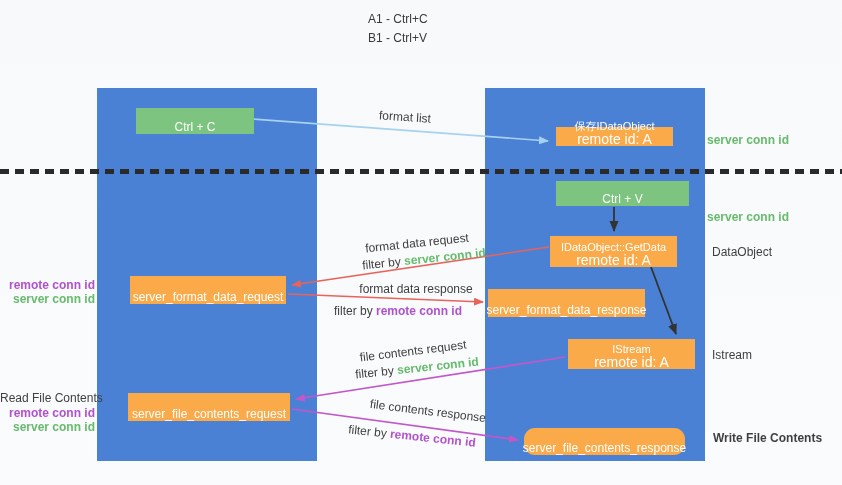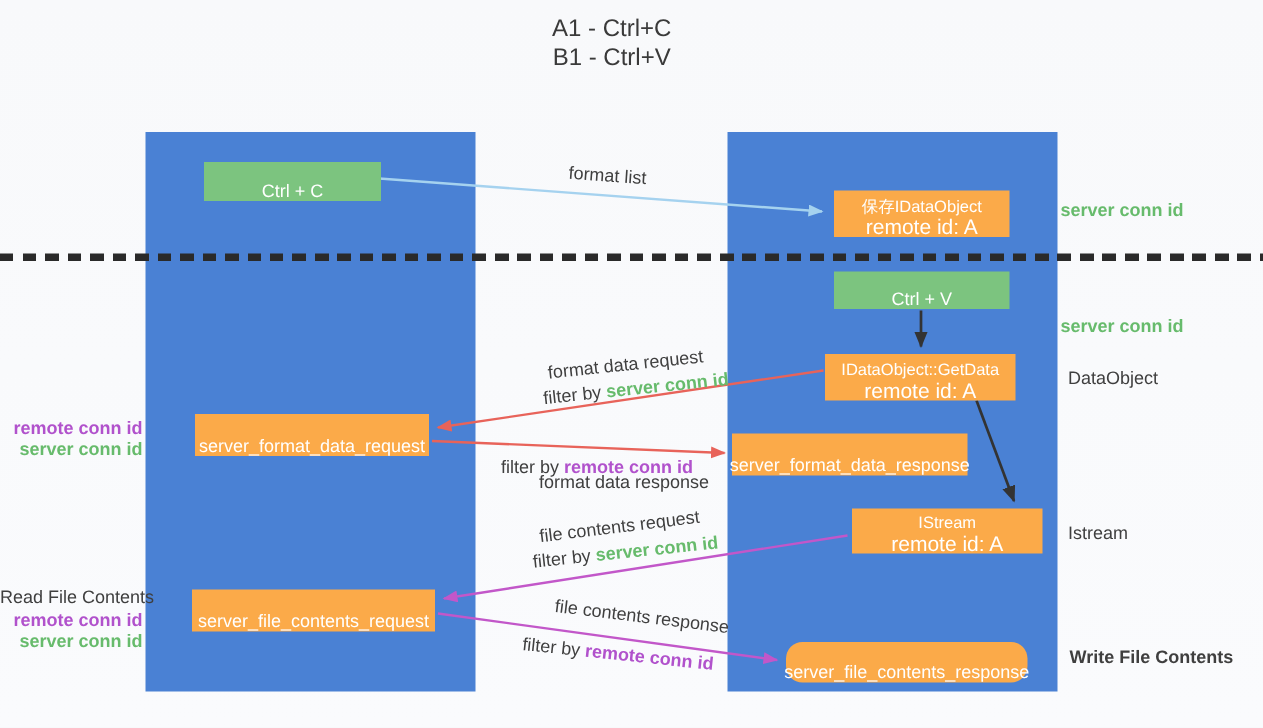--- a/index.html
+++ b/index.html
@@ -4,21 +4,21 @@
 <style>
   html,body{margin:0;padding:0;background:#f7f8fa;}
   .canvas{
     position:relative;width:842px;height:485px;overflow:hidden;
     background:linear-gradient(180deg,#f8f9fb 0%,#fafbfd 100%);
     font-family:"Liberation Sans","DejaVu Sans",sans-serif;
     color:var(--text-dark);
   }
   .title{
     position:absolute;left:368px;top:10px;
-    font-size:16px;line-height:19px;color:#3a3a3a;white-space:nowrap;text-align:center;
+    font-size:12px;line-height:19px;color:#3a3a3a;white-space:nowrap;
   }
   .col-header{
     position:absolute;top:56px;width:120px;text-align:center;
     font-size:12px;line-height:14px;color:#3f3f3f;margin-top:38px;
   }
   .col-header.left{left:147px;}
   .col-header.right{left:537px;}
   .panel{
     position:absolute;top:88px;width:220px;height:373px;
     background:var(--panel-blue);z-index:1;
@@ -98,26 +98,26 @@
     <line class="a-red" x1="288" y1="294" x2="483" y2="302" marker-end="url(#mRed)"></line>
     <line class="a-black" x1="651" y1="267" x2="676" y2="334" marker-end="url(#mBlack)"></line>
     <line class="a-mag" x1="565" y1="357" x2="296" y2="399" marker-end="url(#mMag)"></line>
     <line class="a-mag" x1="292" y1="409" x2="518" y2="440" marker-end="url(#mMag)"></line>
   </svg>
 
   <div class="node green" style="left:136px;top:108px;width:118px;height:26px;">
     <span>Ctrl + C</span>
   </div>
 
-  <div class="node orange" style="left:556px;top:127px;width:117px;height:31px;font-size:11px;line-height:13px;">
+  <div class="node orange" style="left:556px;top:127px;width:117px;height:19px;font-size:11px;line-height:13px;">
     <span>保存IDataObject</span>
     <span class="l2">remote id: A</span>
   </div>
 
-  <div class="node green" style="left:556px;top:181px;width:117px;height:25px;">
+  <div class="node green" style="left:556px;top:181px;width:133px;height:25px;">
     <span>Ctrl + V</span>
   </div>
 
   <div class="node orange" style="left:550px;top:236px;width:127px;height:31px;font-size:11px;line-height:13px;">
     <span>IDataObject::GetData</span>
     <span class="l2">remote id: A</span>
   </div>
 
   <div class="node orange" style="left:130px;top:276px;width:156px;height:28px;">
     <span>server_format_data_request</span>
@@ -156,21 +156,21 @@
     <div class="grn">server conn id</div>
   </div>
 
   <div class="mid-label" style="left:405px;top:117px;transform:translate(-50%,-50%) rotate(4deg);">format list</div>
 
   <div class="mid-label" style="left:417px;top:243px;transform:translate(-50%,-50%) rotate(-6deg);">format data request</div>
   <div class="mid-label" style="left:424px;top:259px;transform:translate(-50%,-50%) rotate(-6deg);">
     <span>filter by </span><span class="grn">server conn id</span>
   </div>
 
-  <div class="mid-label" style="left:416px;top:289px;transform:translate(-50%,-50%);margin-top:32px;">format data response</div>
+  <div class="mid-label" style="left:416px;top:289px;transform:translate(-50%,-50%);">format data response</div>
   <div class="mid-label" style="left:398px;top:311px;transform:translate(-50%,-50%);">
     <span>filter by </span><span class="pur">remote conn id</span>
   </div>
 
   <div class="mid-label" style="left:413px;top:351px;transform:translate(-50%,-50%) rotate(-7deg);">file contents request</div>
   <div class="mid-label" style="left:417px;top:368px;transform:translate(-50%,-50%) rotate(-6deg);">
     <span>filter by </span><span class="grn">server conn id</span>
   </div>
 
   <div class="mid-label" style="left:428px;top:411px;transform:translate(-50%,-50%) rotate(7deg);">file contents response</div>

